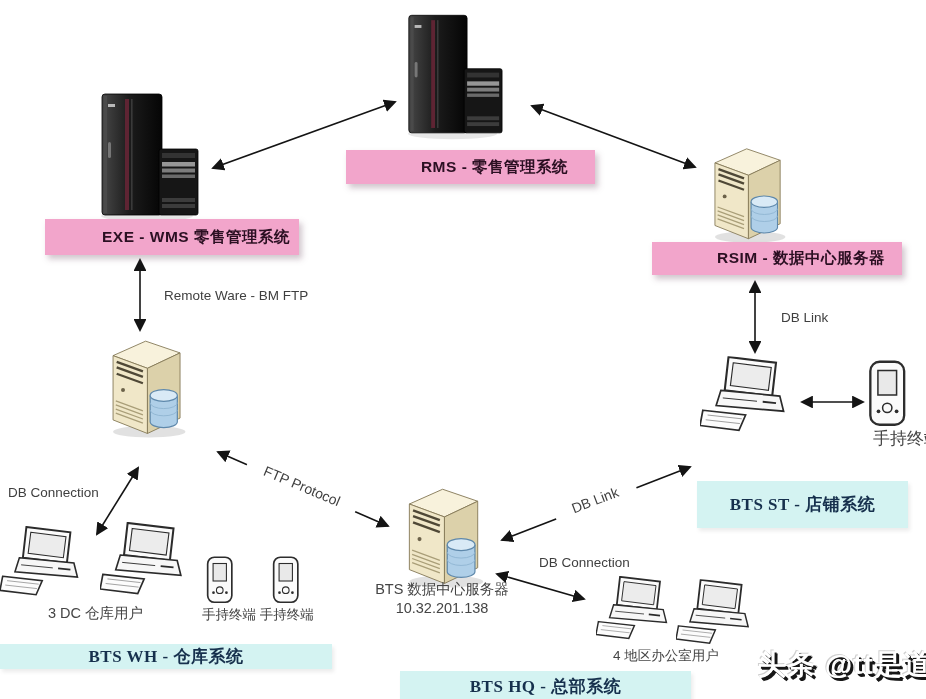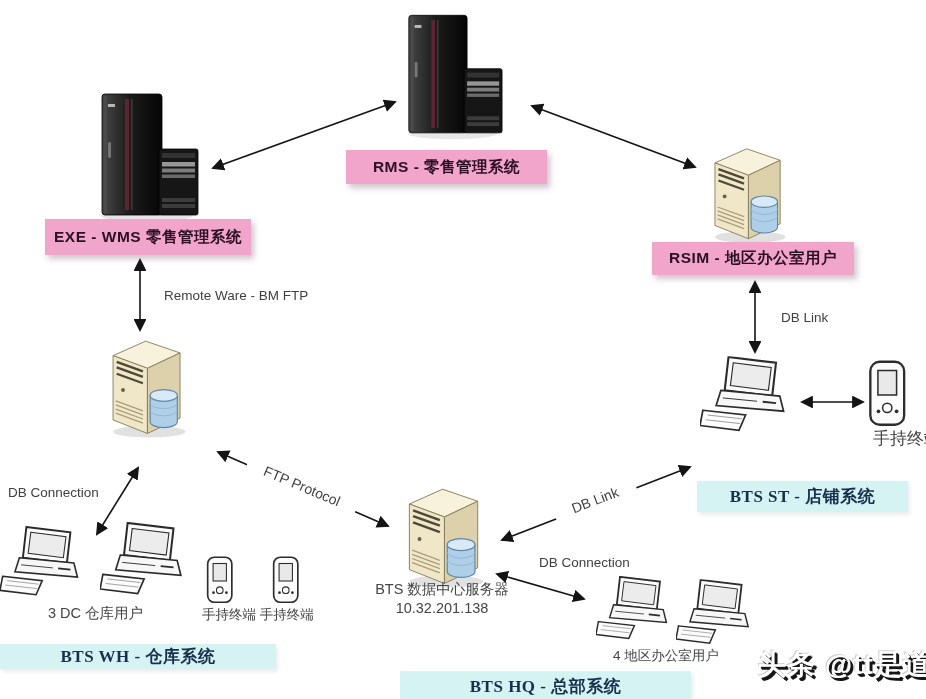--- a/index.html
+++ b/index.html
@@ -10,20 +10,21 @@
   html,body{margin:0;padding:0;background:#fff;}
   .canvas{
     position:relative;width:926px;height:699px;background:var(--bg);
     overflow:hidden;font-family:"Liberation Sans", sans-serif;
   }
   .banner{
     position:absolute;display:flex;align-items:center;justify-content:center;
     background:var(--pink);color:#2b0f22;font-weight:bold;font-size:15.5px;
     letter-spacing:.5px;box-shadow:3px 4px 6px rgba(120,90,110,.35);
     white-space:nowrap;
+    padding-left:48px;
   }
   .zone{
     position:absolute;display:flex;align-items:center;justify-content:center;
     background:var(--cyan);color:#16304d;font-weight:bold;font-size:17px;
     font-family:"Liberation Serif", serif;letter-spacing:.5px;
     box-shadow:2px 3px 4px rgba(0,0,0,.08);white-space:nowrap;
   }
   .nlabel{
     position:absolute;text-align:center;color:#454545;font-size:14.5px;
     line-height:1.3;white-space:nowrap;
@@ -164,25 +165,25 @@
     </svg>
   <svg class="gfx" style="left:596px;top:576px;width:80px;height:68px" viewBox="0 0 100 85" xmlns="http://www.w3.org/2000/svg" xmlns:xlink="http://www.w3.org/1999/xlink">
       <use href="#sym-desktop" xlink:href="#sym-desktop"></use>
     </svg>
   <svg class="gfx" style="left:676px;top:579px;width:82px;height:70px" viewBox="0 0 100 85" xmlns="http://www.w3.org/2000/svg" xmlns:xlink="http://www.w3.org/1999/xlink">
       <use href="#sym-desktop" xlink:href="#sym-desktop"></use>
     </svg>
 
   <div class="banner" style="left:45px;top:219px;width:206px;height:36px">EXE - WMS 零售管理系统</div>
   <div class="banner" style="left:346px;top:150px;width:201px;height:34px">RMS - 零售管理系统</div>
-  <div class="banner" style="left:652px;top:242px;width:202px;height:33px">RSIM - 地区办公室用户</div>
-
-  <div class="zone" style="left:0px;top:644px;width:276px;height:25px">BTS WH - 仓库系统</div>
+  <div class="banner" style="left:652px;top:242px;width:202px;height:33px">RSIM - 数据中心服务器</div>
+
+  <div class="zone" style="left:0px;top:644px;width:332px;height:25px">BTS WH - 仓库系统</div>
   <div class="zone" style="left:400px;top:671px;width:291px;height:30px">BTS HQ - 总部系统</div>
-  <div class="zone" style="left:697px;top:481px;width:211px;height:31px">BTS ST - 店铺系统</div>
+  <div class="zone" style="left:697px;top:481px;width:211px;height:47px">BTS ST - 店铺系统</div>
 
   <div class="nlabel" style="left:352px;top:580px;width:180px">
     <span>BTS 数据中心服务器</span>
     <span class="ip">10.32.201.138</span>
   </div>
   <div class="nlabel" style="left:868px;top:428px;width:78px;font-size:17px">手持终端</div>
   <div class="nlabel" style="left:28px;top:604px;width:135px">3 DC 仓库用户</div>
   <div class="nlabel" style="left:188px;top:606px;width:140px;font-size:13.5px">手持终端 手持终端</div>
   <div class="nlabel" style="left:596px;top:647px;width:140px;font-size:13.5px">4 地区办公室用户</div>
 

